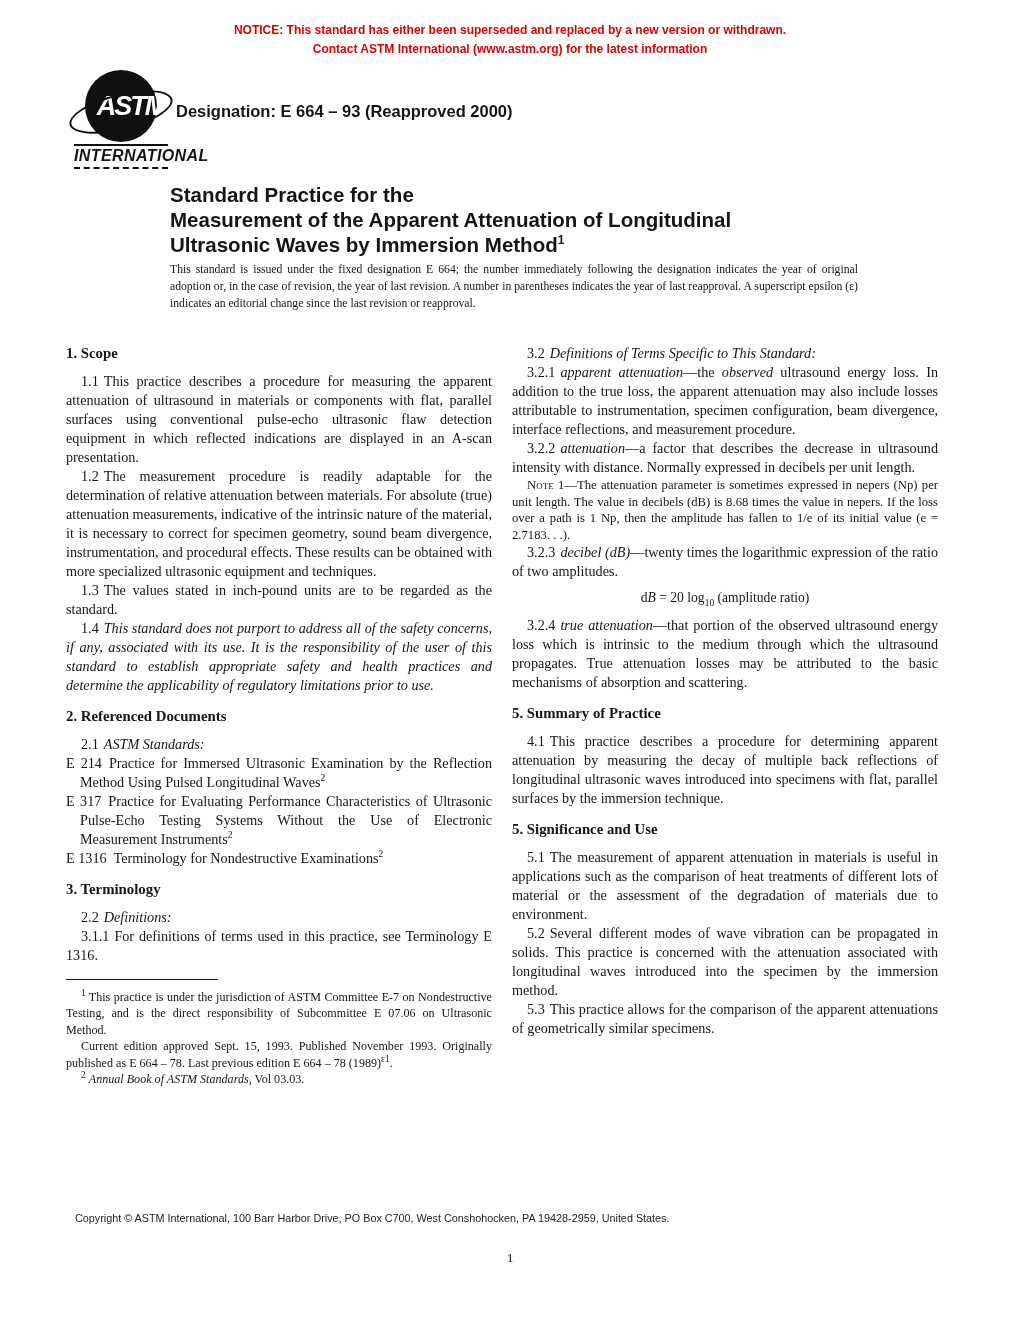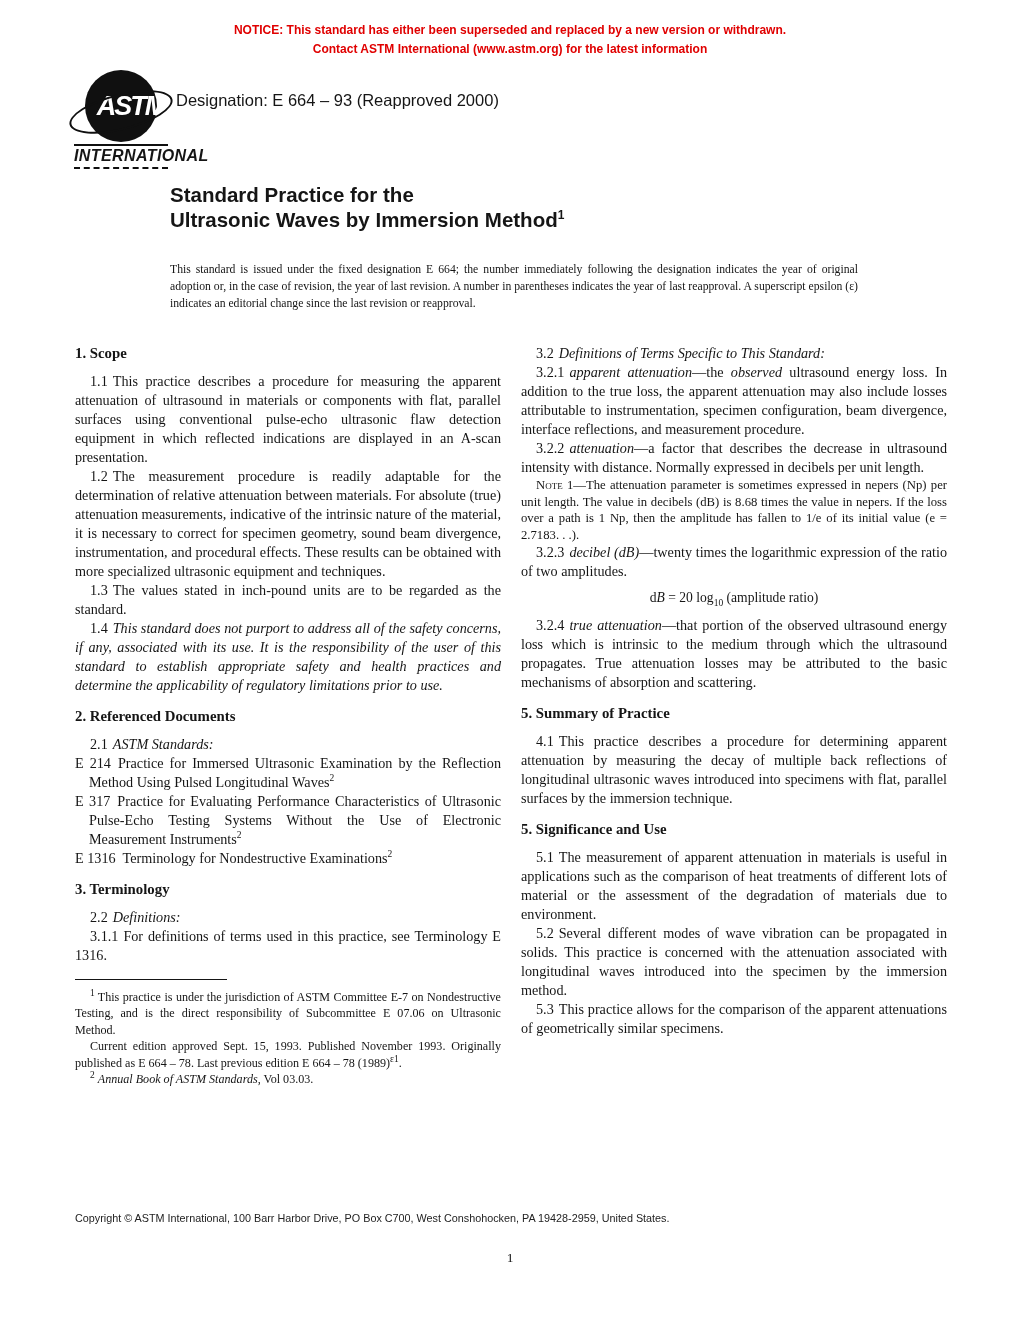--- a/index.html
+++ b/index.html
@@ -16,32 +16,32 @@
                margin:0 auto;display:flex;align-items:center;justify-content:center;overflow:visible;}
   .logo-astm{color:#ffffff;font-family:"Liberation Sans",sans-serif;font-style:italic;
              font-weight:900;font-size:27px;letter-spacing:-2px;padding-left:20px;}
   .logo-orbit{position:absolute;width:102px;height:32px;border:2px solid #101010;border-radius:50%;
               left:-17px;top:24px;transform:rotate(-14deg);}
   .logo-line{border-top:2px solid #101010;margin-top:2px;}
   .logo-int{font-family:"Liberation Sans",sans-serif;font-style:italic;font-weight:800;
             font-size:16px;text-align:center;letter-spacing:.4px;margin-top:1px;}
   .logo-dash{border-top:2px dashed #101010;margin-top:2px;}
 
-  .designation{position:absolute;left:176px;top:91px;font-family:"Liberation Sans",sans-serif;
-               font-weight:normal;font-size:16.5px;}
+  .designation{position:absolute;left:176px;top:102px;font-family:"Liberation Sans",sans-serif;
+               font-weight:bold;font-size:16.5px;}
 
   .title-block{position:absolute;left:170px;top:182px;width:720px;
                font-family:"Liberation Sans",sans-serif;font-weight:bold;font-size:20.5px;line-height:25px;}
   .title-block sup{font-size:12px;}
 
   .issuance{position:absolute;left:170px;top:262px;width:688px;font-size:11.7px;line-height:16.8px;
             text-align:justify;}
 
   
-  .columns{position:absolute;left:75px;top:344px;width:872px;display:flex;gap:20px;}
+  .columns{position:absolute;left:66px;top:344px;width:872px;display:flex;gap:20px;}
   .col{width:426px;font-size:14.2px;line-height:19px;text-align:justify;}
   .sect-h{font-weight:bold;font-size:14.8px;margin:12px 0 9px;text-align:left;}
   .sect-h.first{margin-top:0;}
   .col p{margin:0;text-indent:15px;}
   .pnum{margin-right:5px;}
   .refitem{margin:0;padding-left:14px;text-indent:-14px !important;}
   .refcode{margin-right:7px;}
   .note{font-size:12.7px;line-height:16.6px;margin:5px 0 6px;text-indent:15px;}
   .smallcaps{font-variant:small-caps;}
   .formula{text-indent:0 !important;text-align:center;margin:7px 0 9px !important;font-size:13.6px;}
@@ -73,20 +73,21 @@
       </div>
     <div class="logo-line"></div>
     <div class="logo-int">INTERNATIONAL</div>
     <div class="logo-dash"></div>
   </div>
 
   <div class="designation">Designation: E 664 – 93 (Reapproved 2000)</div>
 
   <div class="title-block">
     <div>Standard Practice for the</div>
+    <div>Measurement of the Apparent Attenuation of Longitudinal</div>
     <div><span>Ultrasonic Waves by Immersion Method</span><sup>1</sup></div>
   </div>
 
   <div class="issuance">This standard is issued under the fixed designation E 664; the number immediately following the designation indicates the year of original adoption or, in the case of revision, the year of last revision. A number in parentheses indicates the year of last reapproval. A superscript epsilon (ε) indicates an editorial change since the last revision or reapproval.</div>
 
   <div class="columns">
 
     <div class="col">
       <div class="sect-h first">1.  Scope</div>
       <p><span class="pnum">1.1</span><span>This practice describes a procedure for measuring the apparent attenuation of ultrasound in materials or components with flat, parallel surfaces using conventional pulse-echo ultrasonic flaw detection equipment in which reflected indications are displayed in an A-scan presentation.</span></p>

